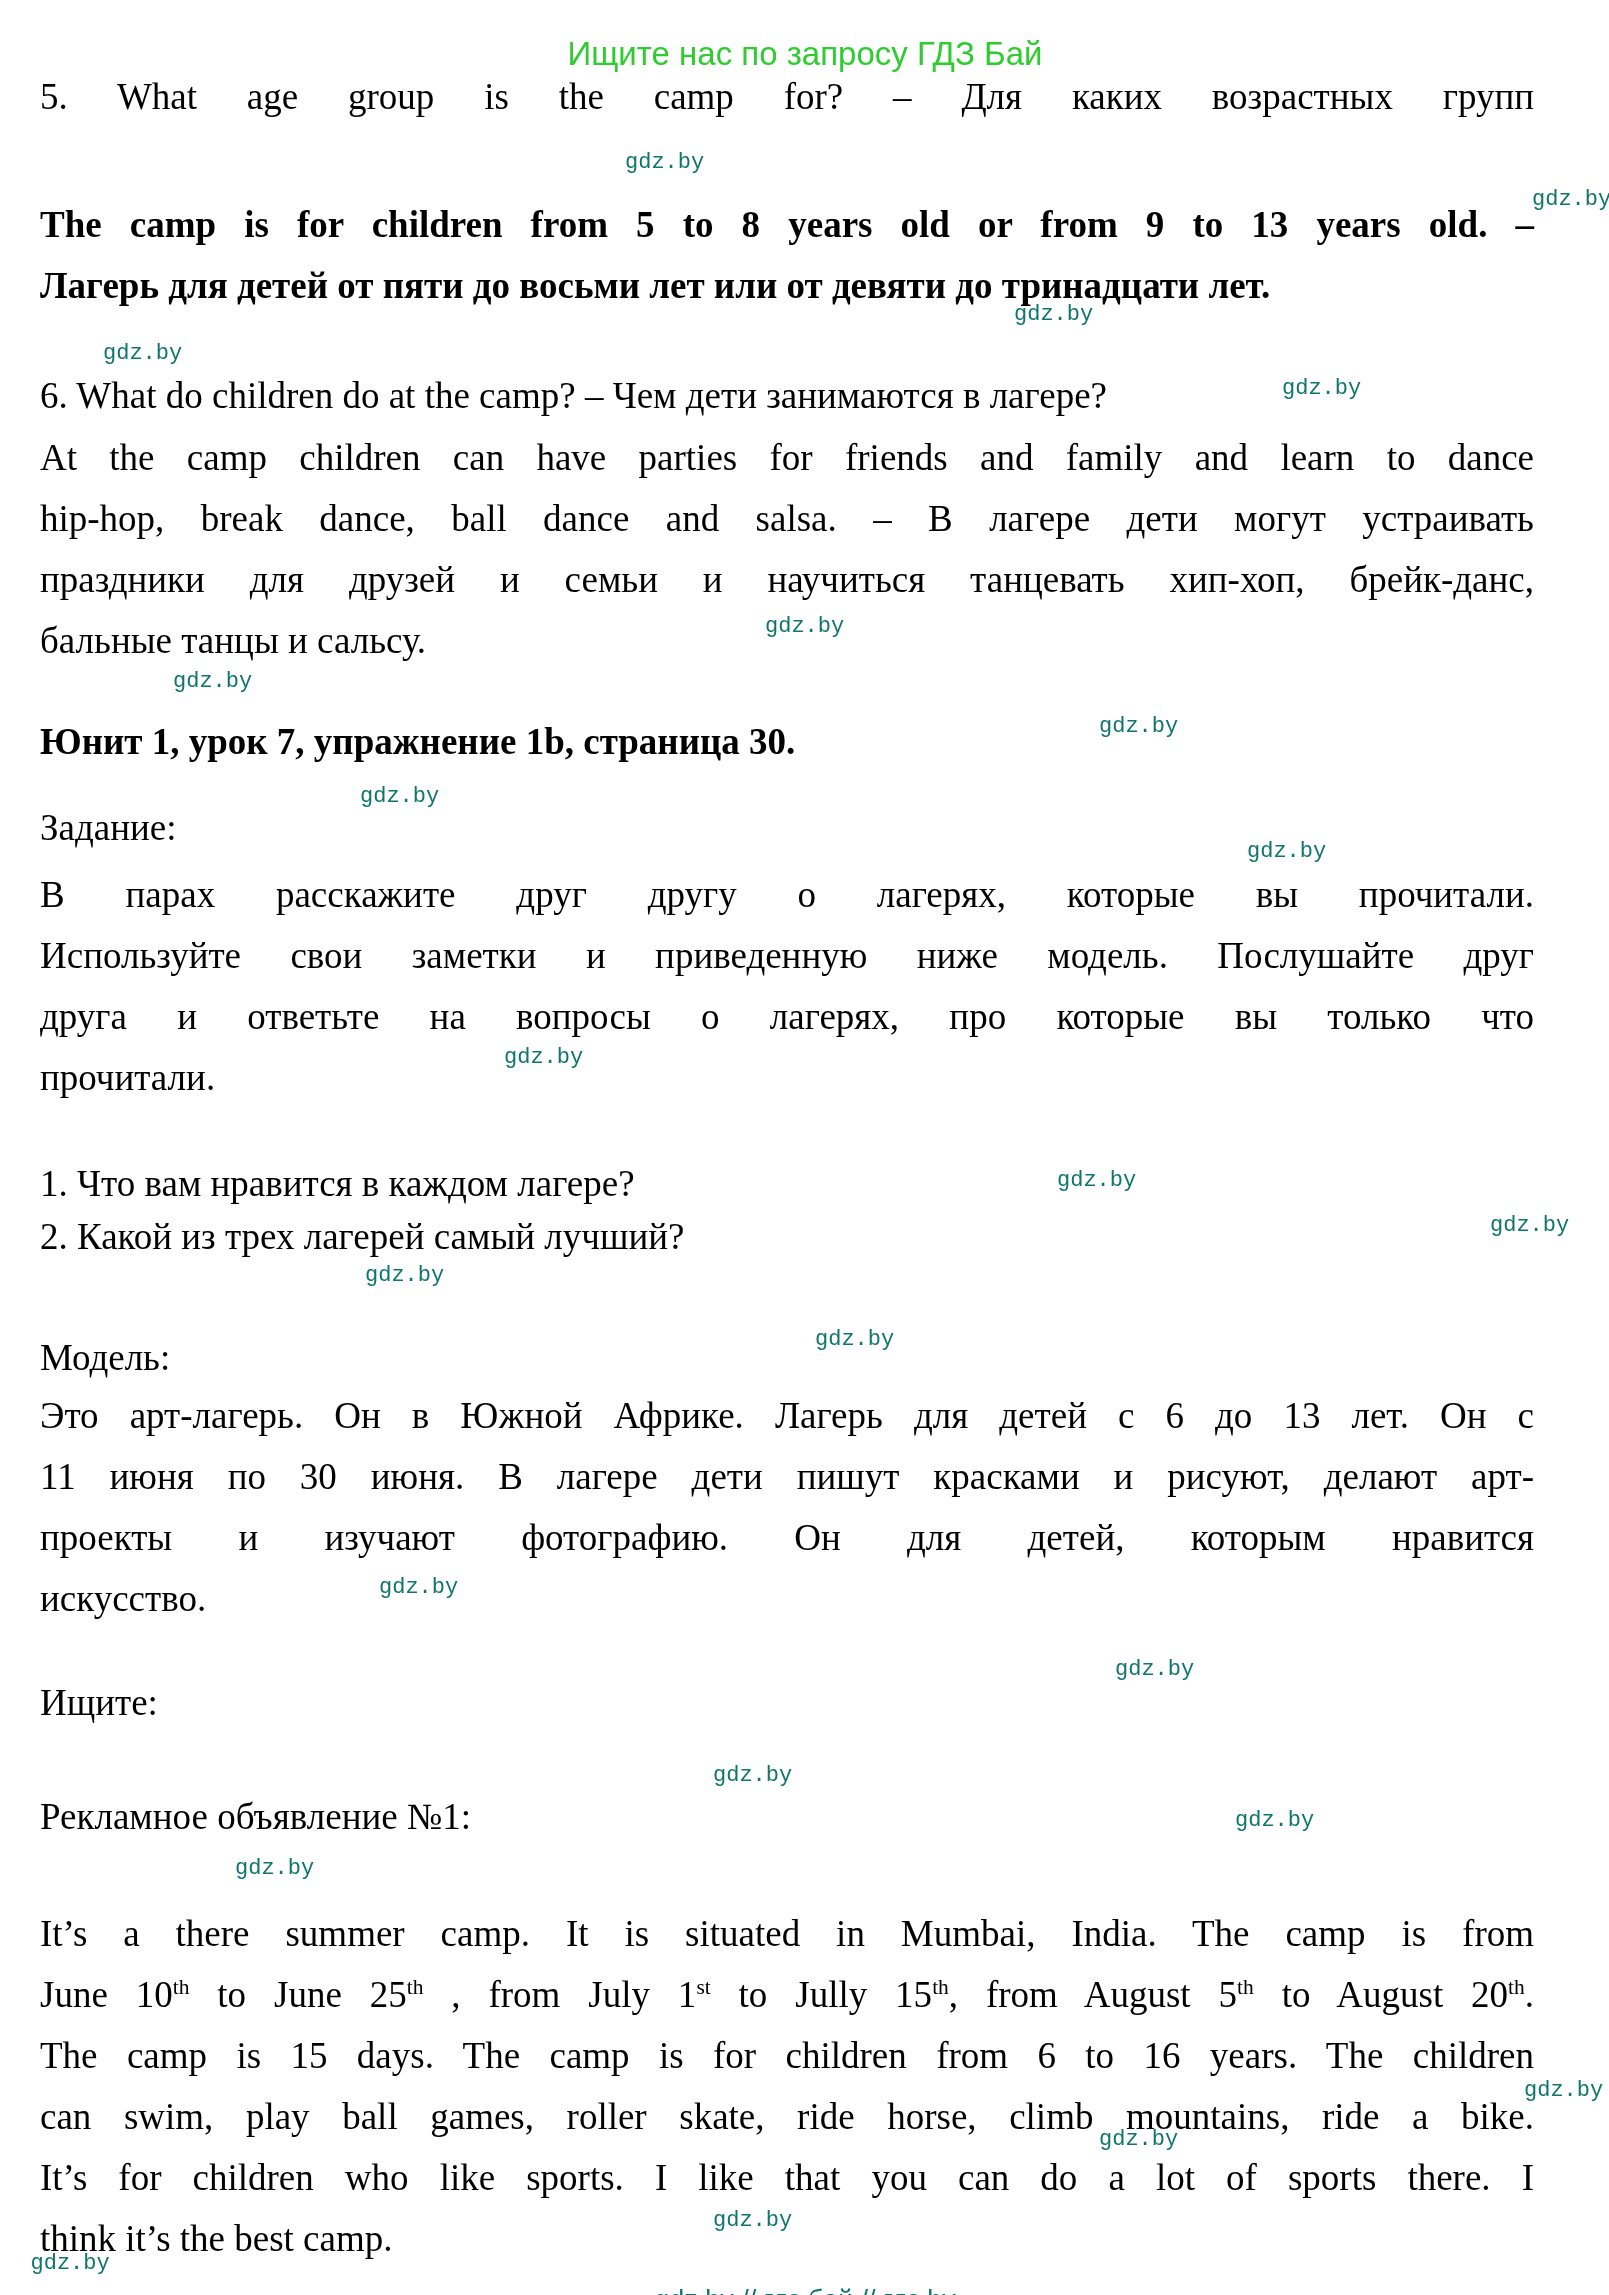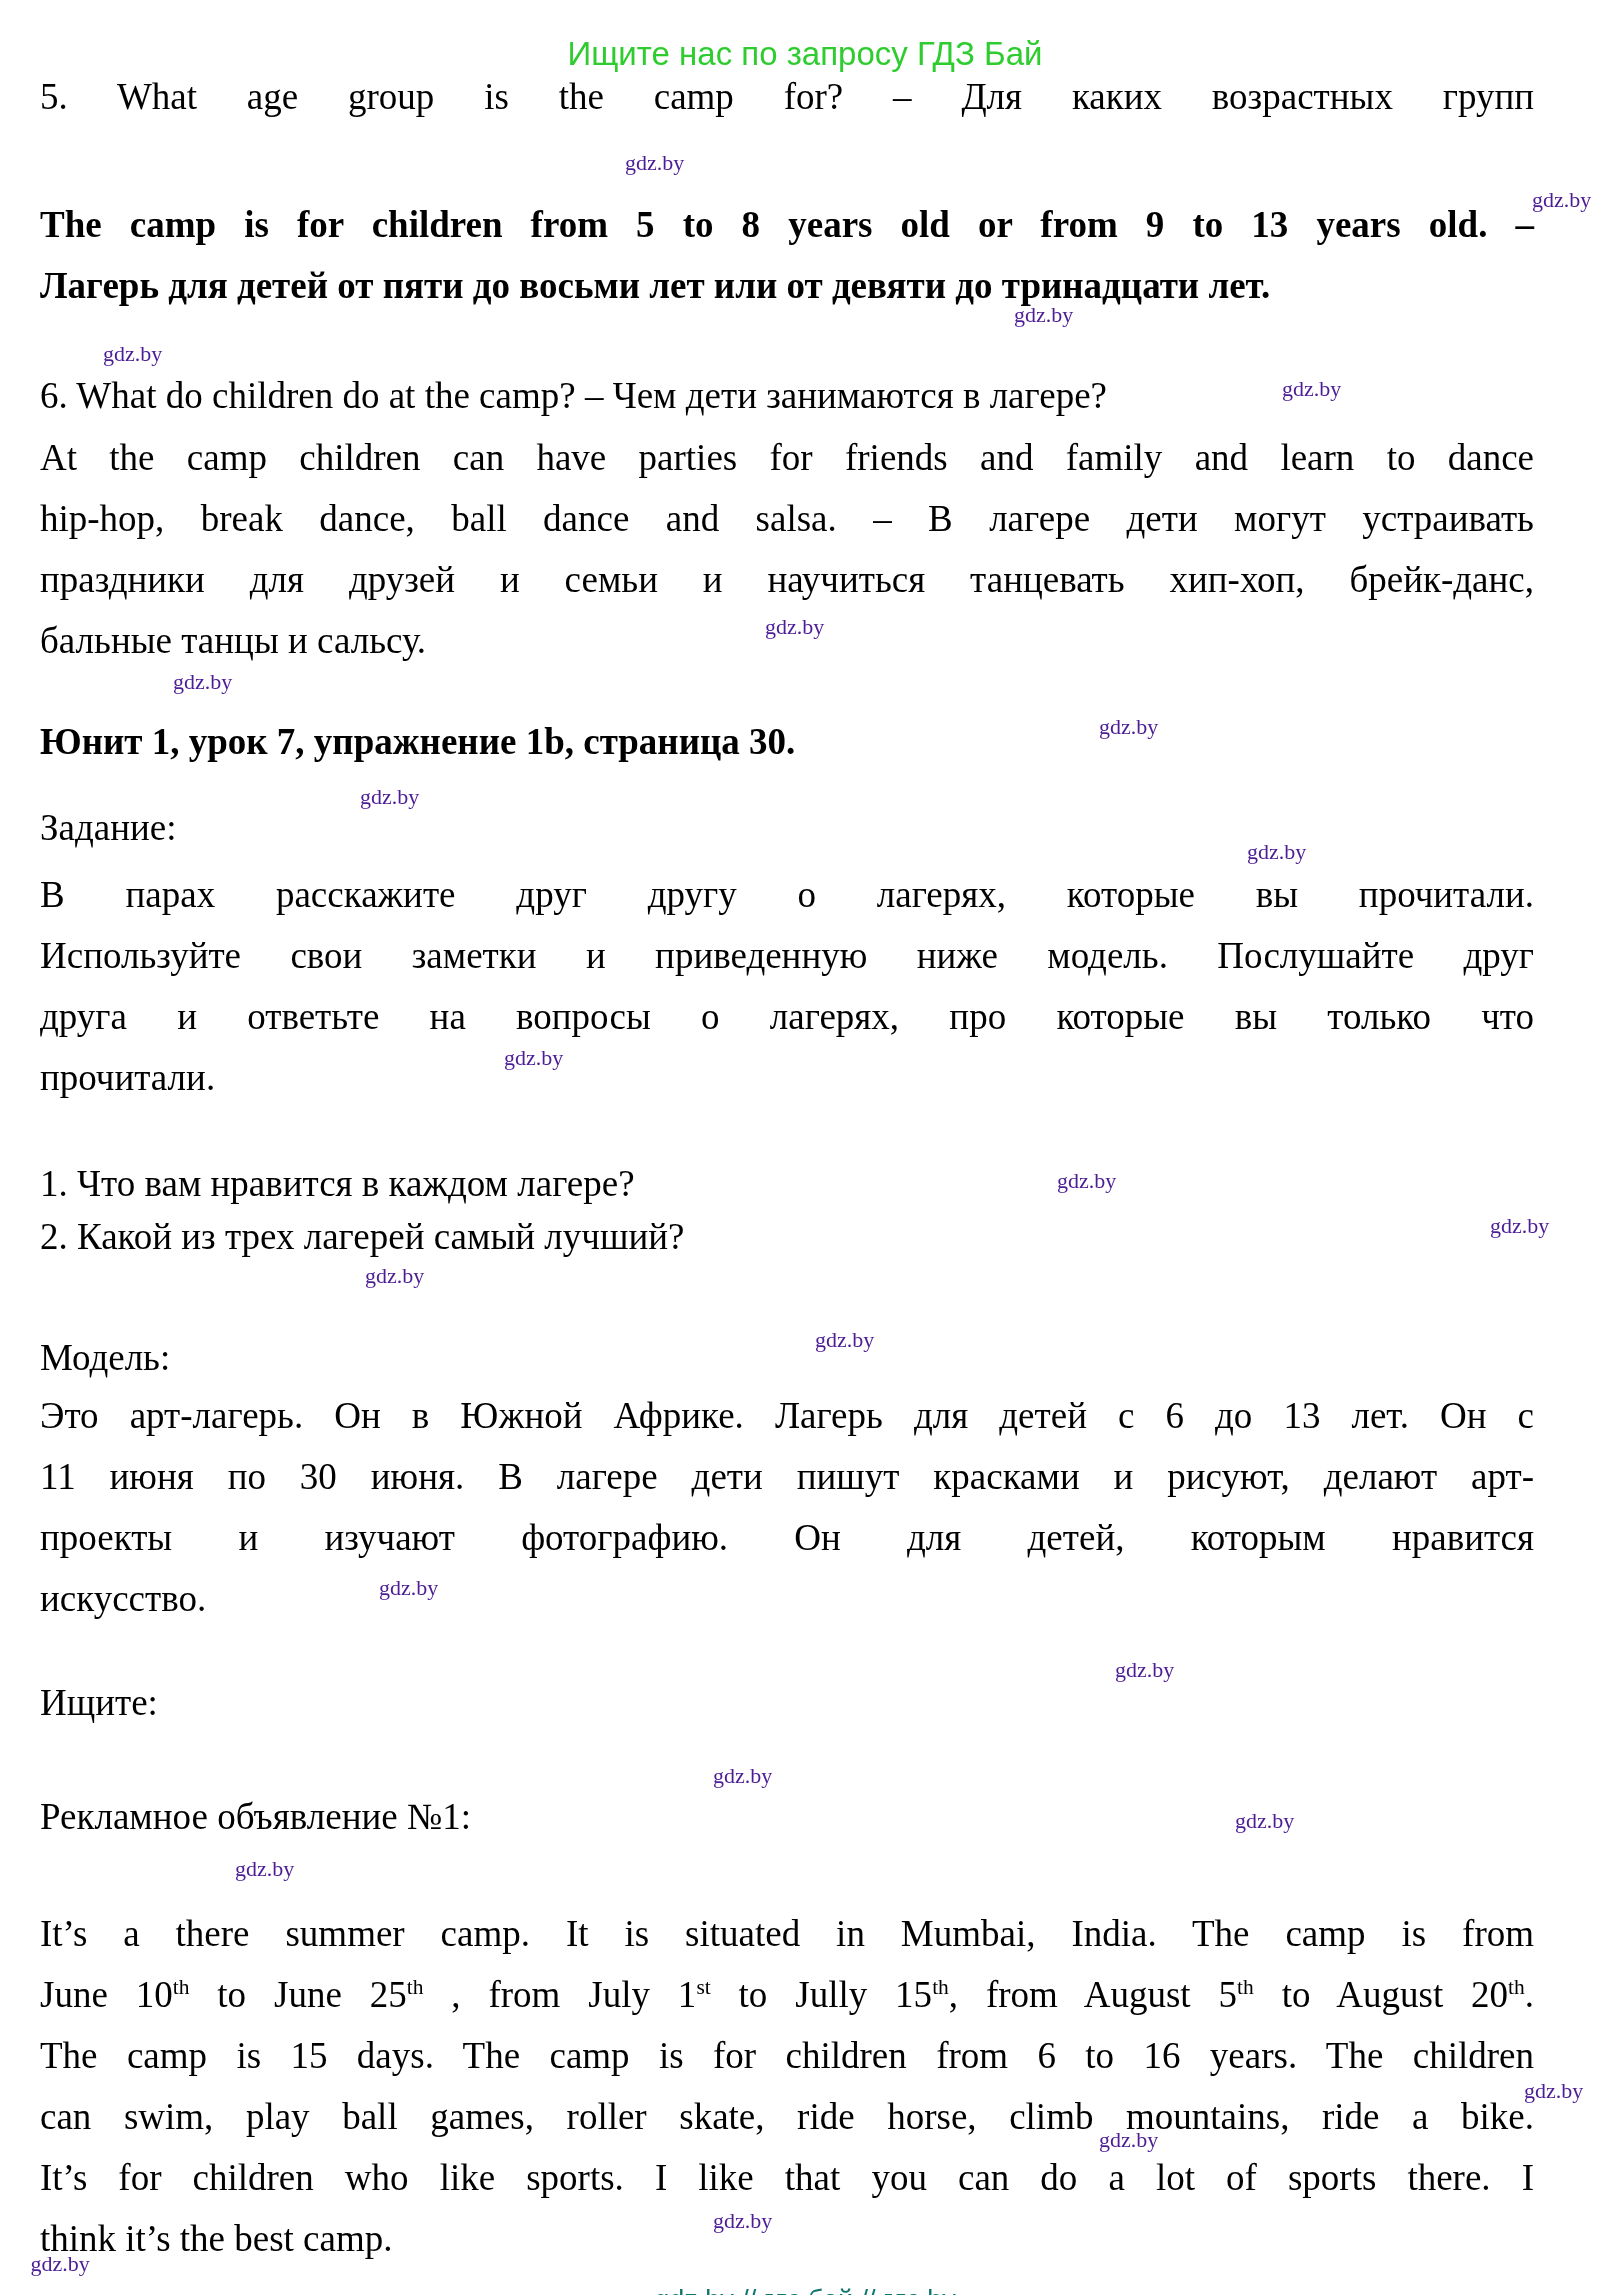--- a/index.html
+++ b/index.html
@@ -45,24 +45,24 @@
     text-align-last: justify;
   }
   .line.last { text-align-last: left; }
   .line sup {
     font-size: 58%;
     line-height: 0;
     vertical-align: super;
   }
   .wm {
     position: absolute;
-    font-family: Liberation Serif, serif;
+    font-family: Liberation Mono, monospace;
     font-size: 22px;
     line-height: 24px;
-    color: #4c1d95;
+    color: #0f766e;
     white-space: nowrap;
   }
 </style>
 </head>
 <body>
 
 <div class="page">
   <div class="promo-header" style="color: rgb(46, 204, 46);">Ищите нас по запросу ГДЗ Бай</div>
 
   <div>

